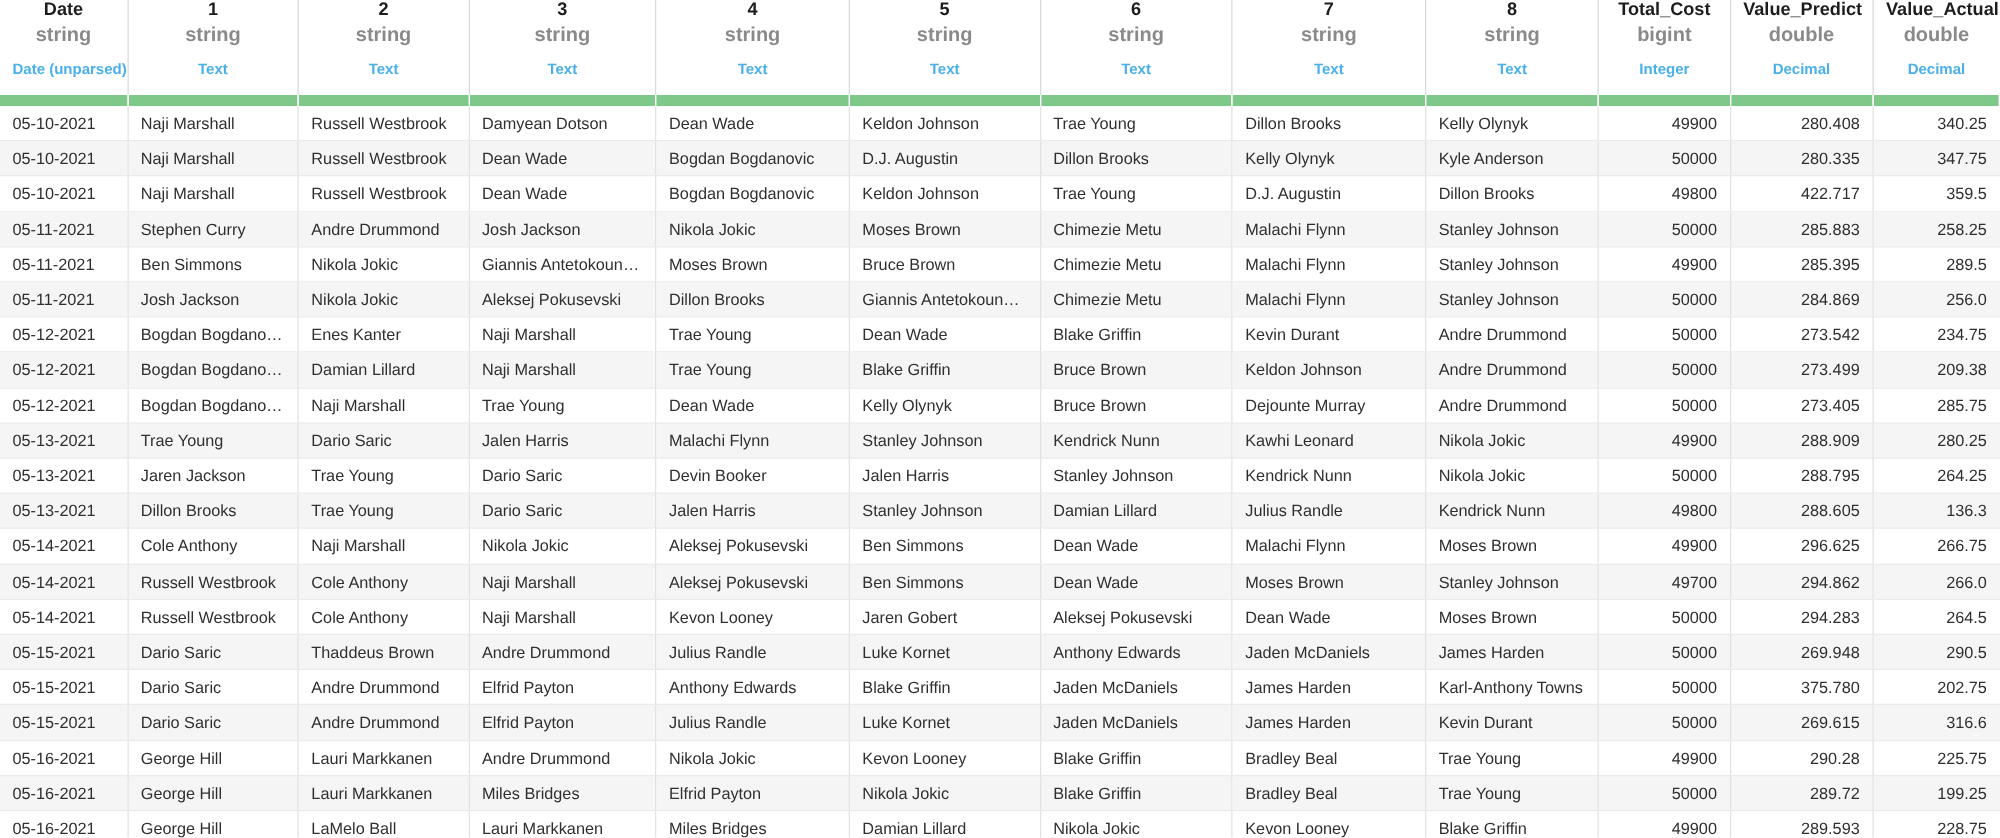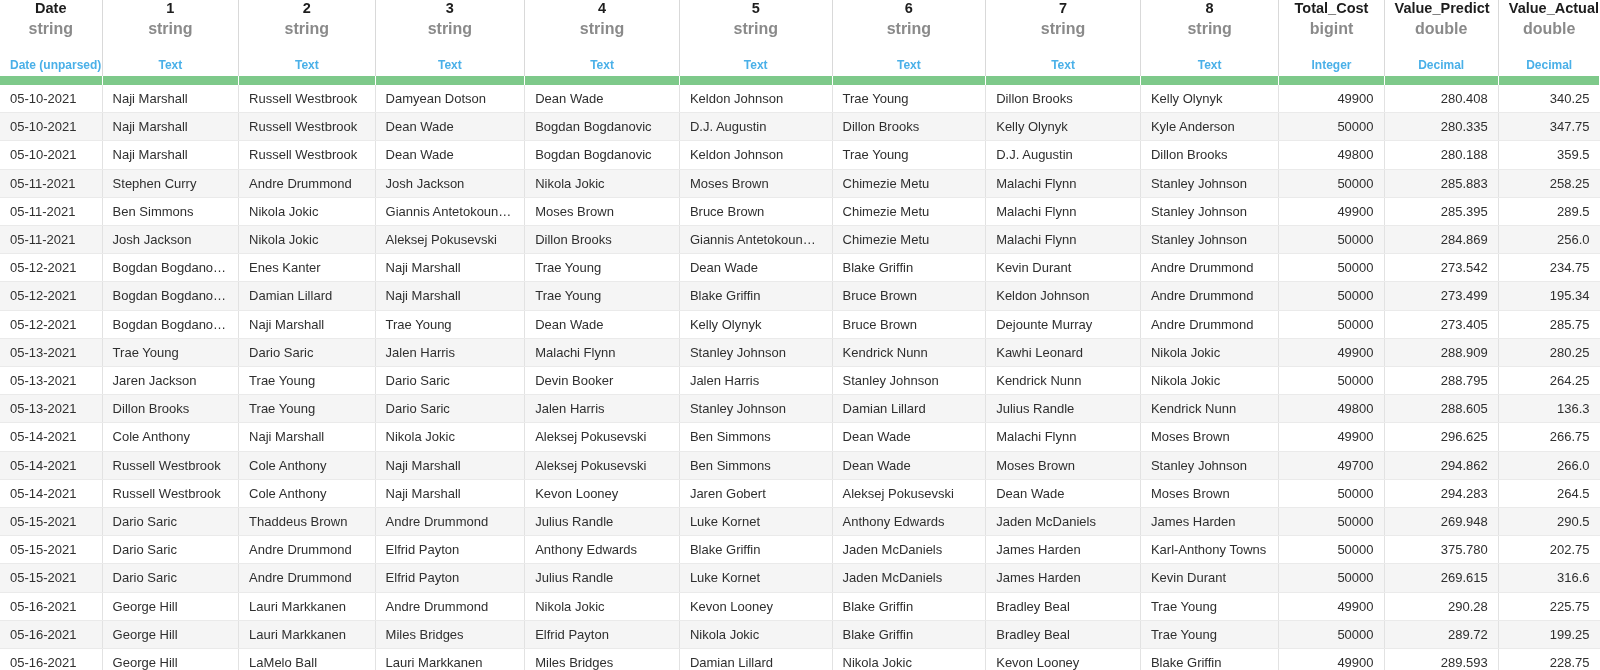--- a/index.html
+++ b/index.html
@@ -47,21 +47,21 @@
     font-size: 16px;
     color: #8a8a8a;
     line-height: 14px;
     margin-top: 5px;
     white-space: nowrap;
   }
   .col-sem {
     font-size: 12px;
     color: #4ab0e8;
     line-height: 14px;
-    margin-top: 22px;
+    margin-top: 12px;
     white-space: nowrap;
   }
 
   
   tr.bar-row td {
     padding: 0;
     height: 9px;
     background: #ffffff;
     border-right: 1px solid #ffffff;
   }
@@ -256,21 +256,21 @@
         <td>05-10-2021</td>
         <td>Naji Marshall</td>
         <td>Russell Westbrook</td>
         <td>Dean Wade</td>
         <td>Bogdan Bogdanovic</td>
         <td>Keldon Johnson</td>
         <td>Trae Young</td>
         <td>D.J. Augustin</td>
         <td>Dillon Brooks</td>
         <td class="num">49800</td>
-        <td class="num">280.188</td>
+        <td class="num">422.717</td>
         <td class="num">359.5</td>
       </tr>
       <tr>
         <td>05-11-2021</td>
         <td>Stephen Curry</td>
         <td>Andre Drummond</td>
         <td>Josh Jackson</td>
         <td>Nikola Jokic</td>
         <td>Moses Brown</td>
         <td>Chimezie Metu</td>
@@ -327,21 +327,21 @@
         <td>Bogdan Bogdanovic</td>
         <td>Damian Lillard</td>
         <td>Naji Marshall</td>
         <td>Trae Young</td>
         <td>Blake Griffin</td>
         <td>Bruce Brown</td>
         <td>Keldon Johnson</td>
         <td>Andre Drummond</td>
         <td class="num">50000</td>
         <td class="num">273.499</td>
-        <td class="num">195.34</td>
+        <td class="num">209.38</td>
       </tr>
       <tr>
         <td>05-12-2021</td>
         <td>Bogdan Bogdanovic</td>
         <td>Naji Marshall</td>
         <td>Trae Young</td>
         <td>Dean Wade</td>
         <td>Kelly Olynyk</td>
         <td>Bruce Brown</td>
         <td>Dejounte Murray</td>

